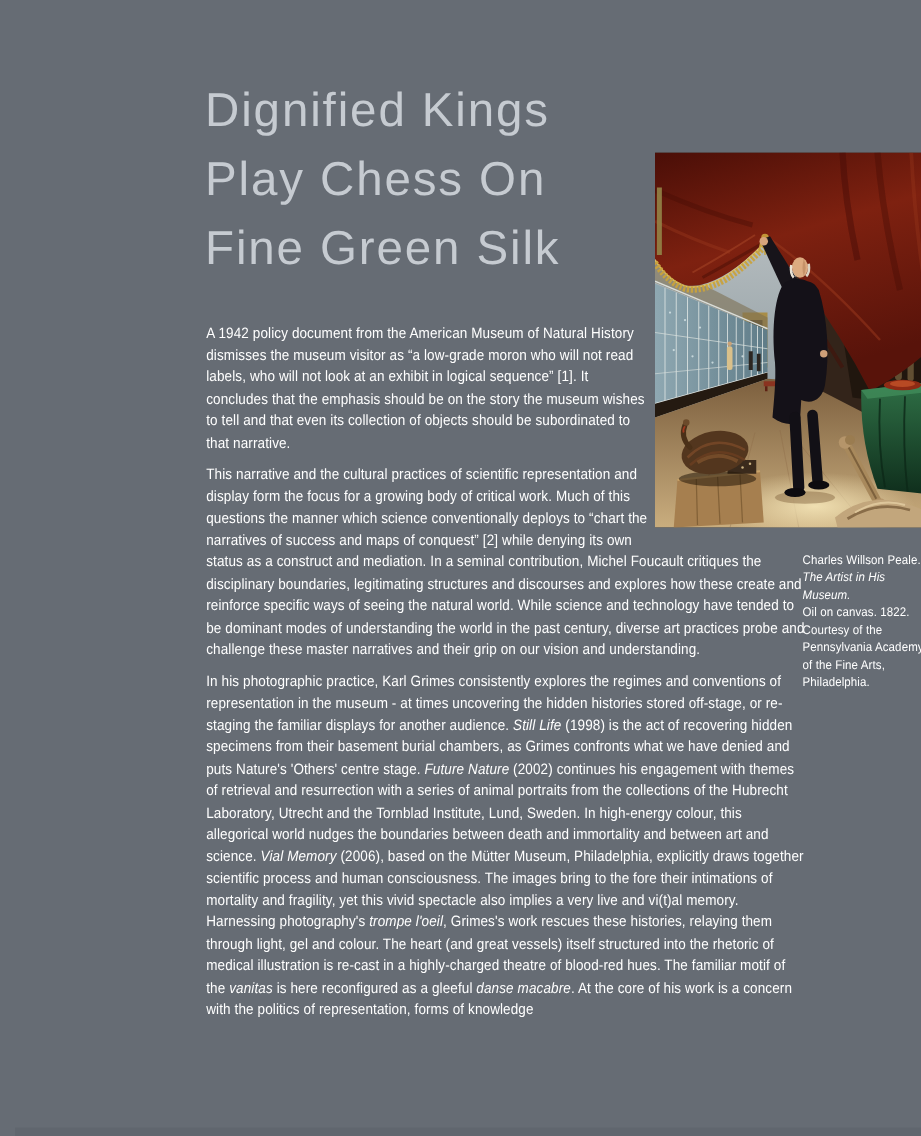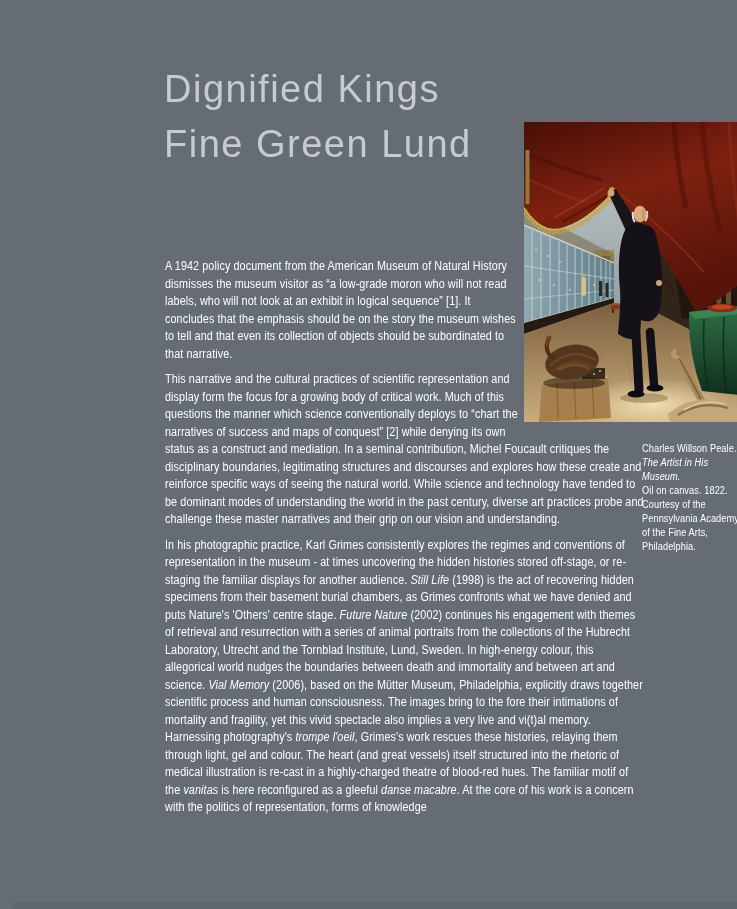--- a/index.html
+++ b/index.html
@@ -56,21 +56,22 @@
     background: rgba(0,0,0,0.05);
   }
 </style>
 </head>
 <body style="background: rgb(102, 108, 116);">
 
 <div class="page">
 
   <div class="title">
     <div>Dignified Kings</div>
-    <div>Fine Green Lund</div>
+    <div>Play Chess On</div>
+    <div>Fine Green Silk</div>
   </div>
 
   <figure class="artwork">
     <svg viewBox="0 0 225 300" width="225" height="300" xmlns="http://www.w3.org/2000/svg">
       <defs>
         <linearGradient id="curtG" x1="0" y1="0" x2="0.35" y2="1">
           <stop offset="0" stop-color="#4a0e07"></stop>
           <stop offset="0.45" stop-color="#7e2110"></stop>
           <stop offset="1" stop-color="#58130a"></stop>
         </linearGradient>

